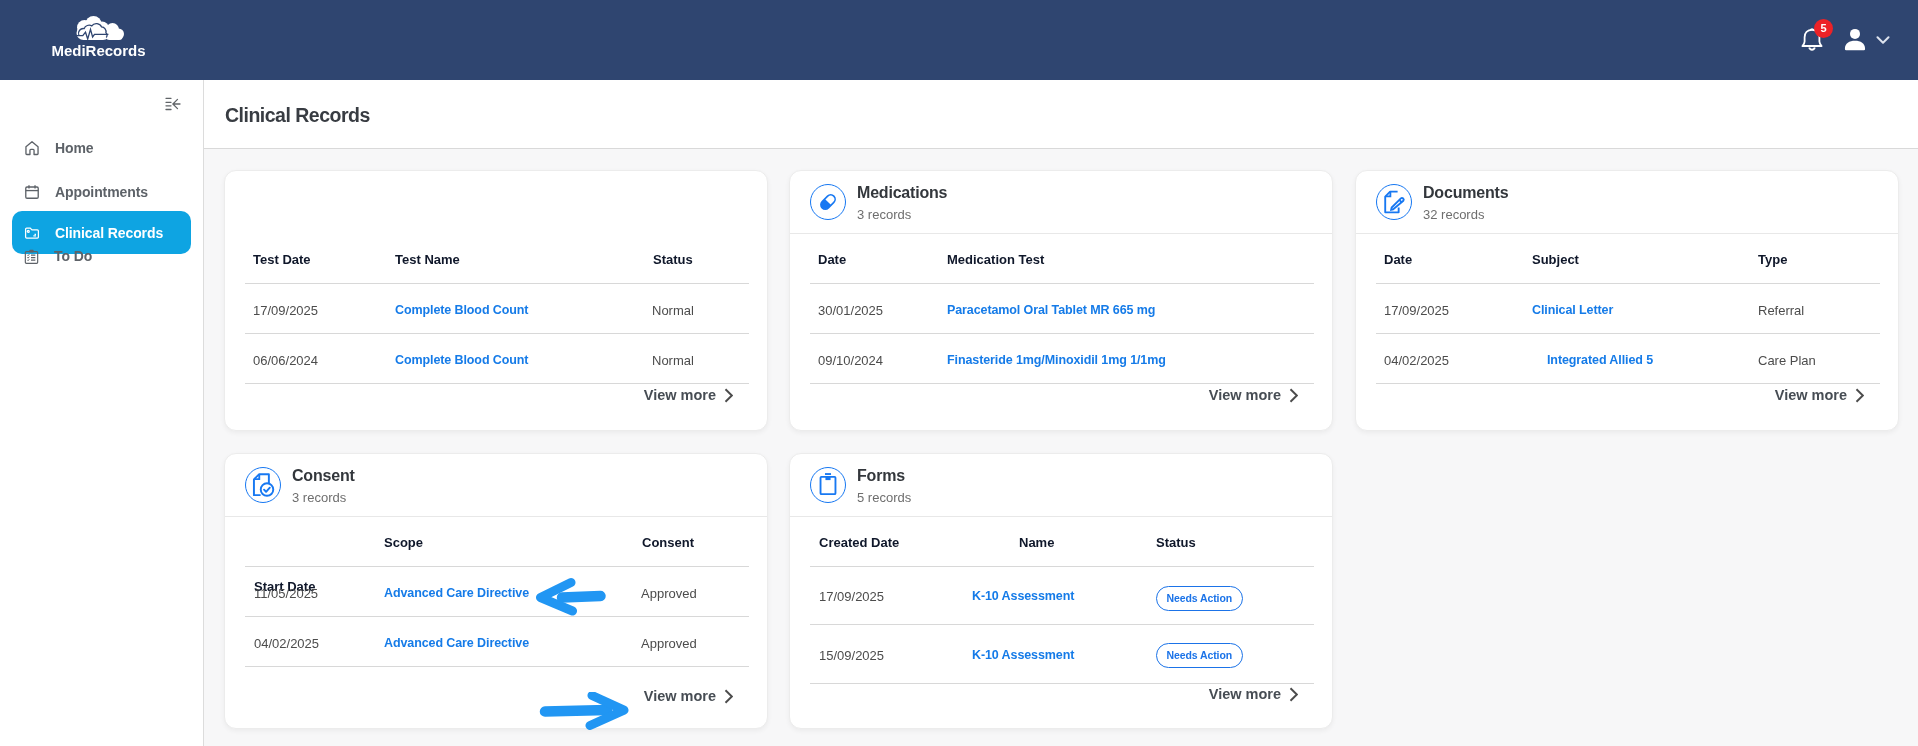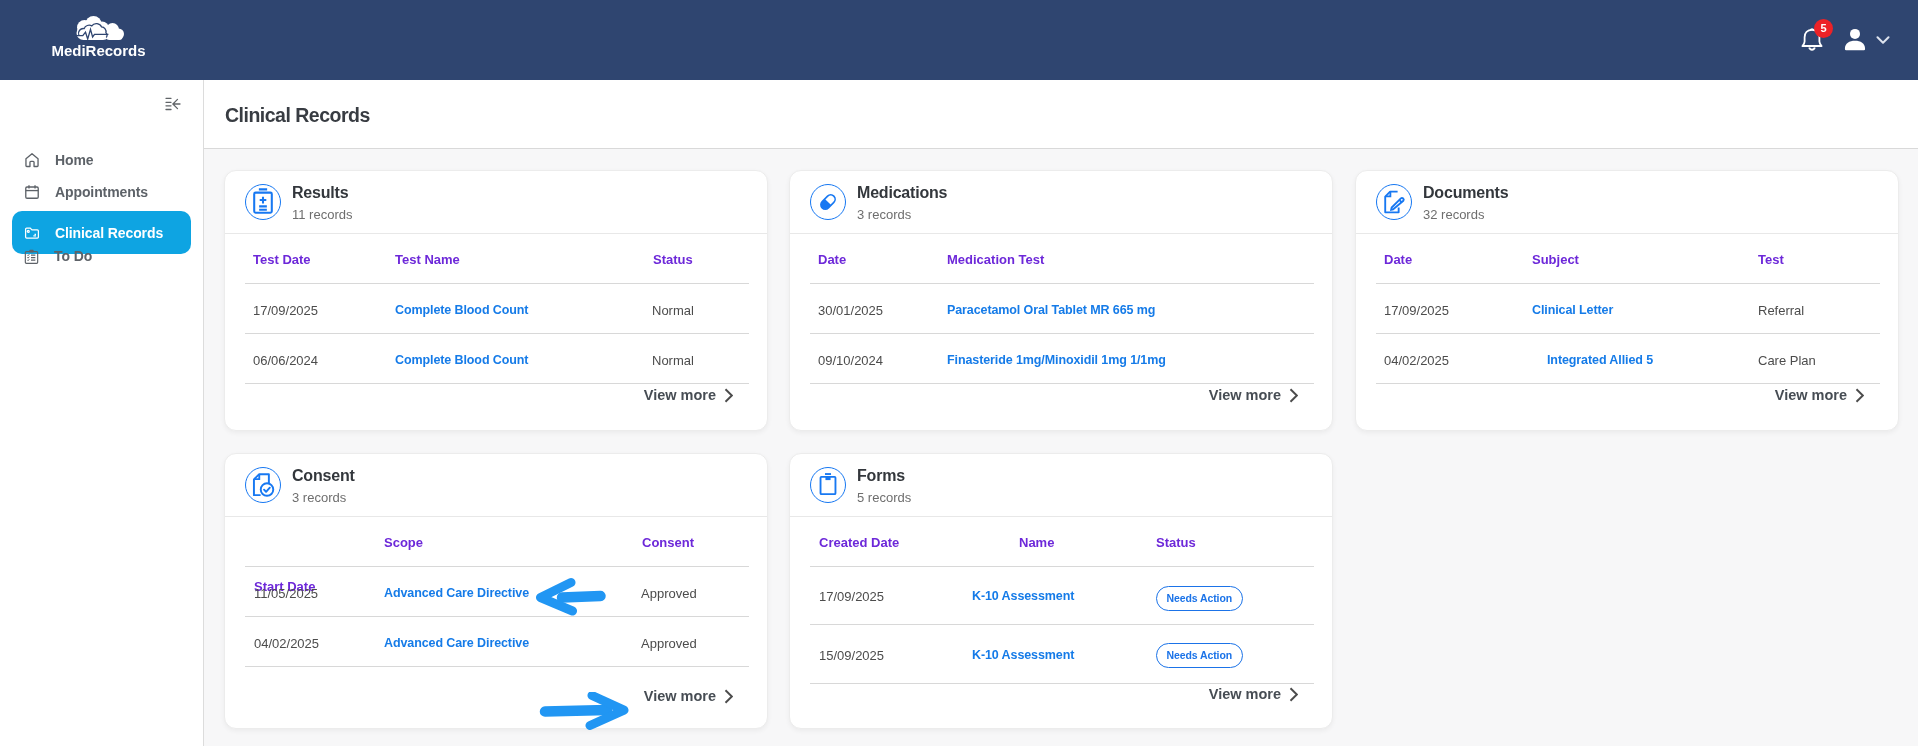--- a/index.html
+++ b/index.html
@@ -28,21 +28,21 @@
   
   .card { position:absolute; background:#fff; border:1px solid #ececec; border-radius:12px; box-shadow:0 2px 5px rgba(0,0,0,0.05); }
   .chead { position:absolute; left:0; top:0; right:0; height:63px; border-bottom:1px solid #e8e8e8; }
   .cicon { position:absolute; left:20px; top:13px; width:36px; height:36px; border-radius:50%; border:1.6px solid #1778f2; color:#1778f2; }
   .cicon svg { position:absolute; left:50%; top:50%; transform:translate(-50%,-50%); }
   .ctitle { position:absolute; left:67px; top:13px; font-size:16px; font-weight:700; color:#33373c; letter-spacing:-0.2px; }
   .crecords { position:absolute; left:67px; top:36px; font-size:13px; color:#6e6e6e; }
 
   .thead { position:absolute; left:0; right:0; top:63px; height:50px; }
   .thead::after, .trow::after { content:""; position:absolute; left:20px; right:18px; bottom:0; height:1px; background:#d8d8d8; }
-  .thead span { position:absolute; top:18px; font-size:13px; font-weight:700; color:#6d28d9; }
+  .thead span { position:absolute; top:18px; font-size:13px; font-weight:700; color:#0f172a; }
   .trow { position:absolute; left:0; right:0; height:50px; }
   .trow span { position:absolute; top:19px; font-size:13px; color:#4c4c4c; }
   .trow a { position:absolute; top:19px; text-decoration:none; color:#157be8; font-weight:700; font-size:12.5px; letter-spacing:-0.1px; }
   .cfoot { position:absolute; right:4px; bottom:0; display:flex; align-items:flex-start; justify-content:flex-end; padding-right:30px; width:100%; }
   .vmore { font-size:14.5px; font-weight:700; color:#474d54; display:flex; align-items:center; }
   .vmore svg { margin-left:8px; }
 
   span.pill { position:absolute; display:inline-block; border:1.5px solid #1b73e8; color:#1b73e8; font-size:10.5px; font-weight:700; border-radius:13px; padding:4px 9.5px; line-height:15px; letter-spacing:-0.1px; }
 
   .arrow-overlay { position:absolute; pointer-events:none; }
@@ -89,21 +89,21 @@
 <div class="sidebar"></div>
 <svg class="collapse-ic" width="16" height="16" viewBox="0 0 16 16">
   <g stroke="#606468" stroke-width="1.3" stroke-linecap="round">
     <line x1="1" y1="2.3" x2="6" y2="2.3"></line>
     <line x1="1" y1="6.3" x2="6" y2="6.3"></line>
     <line x1="1" y1="9.8" x2="6" y2="9.8"></line>
     <line x1="1" y1="13.5" x2="6" y2="13.5"></line>
     <path d="M15 8 H8.7 M12.5 3.4 L7.9 8 L12.5 12.6" fill="none"></path>
   </g>
 </svg>
-<div class="mitem" style="top:140px;text-align:center;">
+<div class="mitem" style="top:128px;text-align:center;">
   <svg class="mic" viewBox="0 0 18 18">
       <path d="M2.2 7.6 L9 2 L15.8 7.6 V15.4 a0.9 0.9 0 0 1 -0.9 0.9 H11.3 V11.5 a1 1 0 0 0 -1 -1 H7.7 a1 1 0 0 0 -1 1 V16.3 H3.1 a0.9 0.9 0 0 1 -0.9 -0.9 Z" fill="none" stroke="currentColor" stroke-width="1.5" stroke-linejoin="round"></path>
     </svg>
   Home
 </div>
 <div class="mitem" style="top:172px;">
   <svg class="mic" viewBox="0 0 18 18">
       <g fill="none" stroke="currentColor" stroke-width="1.5">
         <rect x="2" y="3.4" width="14" height="12.6" rx="1.4"></rect>
         <line x1="5.6" y1="1.4" x2="5.6" y2="5"></line>
@@ -132,34 +132,20 @@
         <path d="M4 7 l0.9 1 1.5 -1.8 M4 10 l0.9 1 1.5 -1.8 M4 13 l0.9 1 1.5 -1.8" stroke-width="1.2"></path>
       </g>
     </svg>
   To Do
 </div>
 
 <div class="titleband"></div>
 <div class="pagetitle">Clinical Records</div>
 
 <div class="card" style="left:224px; top:170px; width:544px; height:261px;">
-  <div class="chead">
-    <div class="cicon">
-      <svg width="33" height="33" viewBox="0 0 24 24" fill="none" stroke="currentColor" stroke-width="1.5">
-        <line x1="9" y1="2.8" x2="15" y2="2.8"></line>
-        <rect x="5.6" y="5.2" width="12.8" height="14.6" rx="1"></rect>
-        <line x1="12" y1="8.2" x2="12" y2="13"></line>
-        <line x1="9.6" y1="10.6" x2="14.4" y2="10.6"></line>
-        <line x1="9.2" y1="15.2" x2="14.8" y2="15.2"></line>
-        <line x1="9.2" y1="17.6" x2="14.8" y2="17.6"></line>
-      </svg>
-    </div>
-    <div class="ctitle">Results</div>
-    <div class="crecords">11 records</div>
-  </div>
   <div class="thead">
       <span style="left:28px;">Test Date</span>
       <span style="left:170px;">Test Name</span>
       <span style="left:428px;">Status</span>
     </div>
   <div class="trow" style="top:113px;">
       <span style="left:28px;">17/09/2025</span>
       <a style="left:170px;">Complete Blood Count</a>
       <span style="left:427px;">Normal</span>
     </div>
@@ -218,21 +204,21 @@
         <path d="M11.5 17.6 L9.8 18 L10.2 16.3 L17.3 9.2 A1.35 1.35 0 0 1 19.2 11.1 Z"></path>
         <path d="M16.1 10.4 L18 12.3" stroke-width="1.4"></path>
       </svg>
     </div>
     <div class="ctitle">Documents</div>
     <div class="crecords">32 records</div>
   </div>
   <div class="thead">
       <span style="left:28px;">Date</span>
       <span style="left:176px;">Subject</span>
-      <span style="left:402px;">Test</span>
+      <span style="left:402px;">Type</span>
     </div>
   <div class="trow" style="top:113px;">
       <span style="left:28px;">17/09/2025</span>
       <a style="left:176px;">Clinical Letter</a>
       <span style="left:402px;">Referral</span>
     </div>
   <div class="trow" style="top:163px;">
       <span style="left:28px;">04/02/2025</span>
       <a style="left:176px;margin-left:15px;">Integrated Allied 5</a>
       <span style="left:402px;">Care Plan</span>

